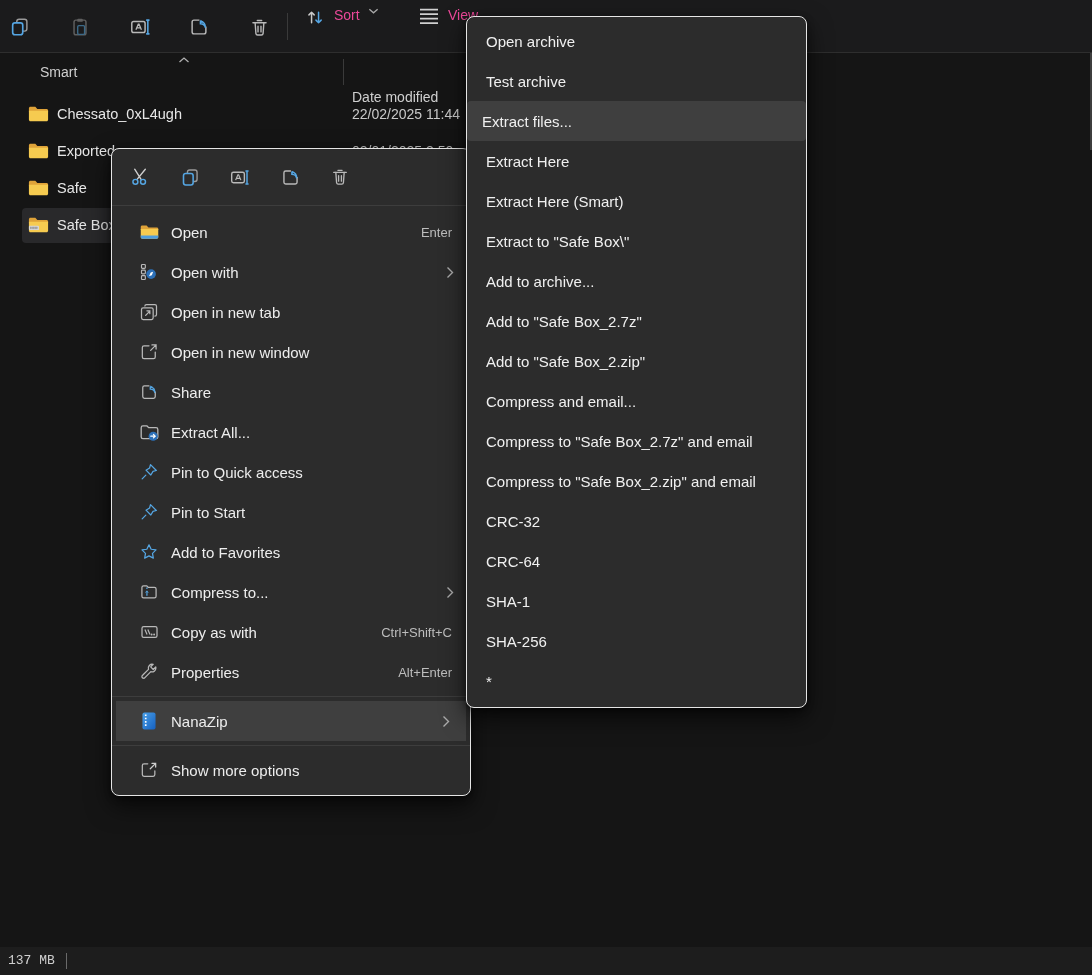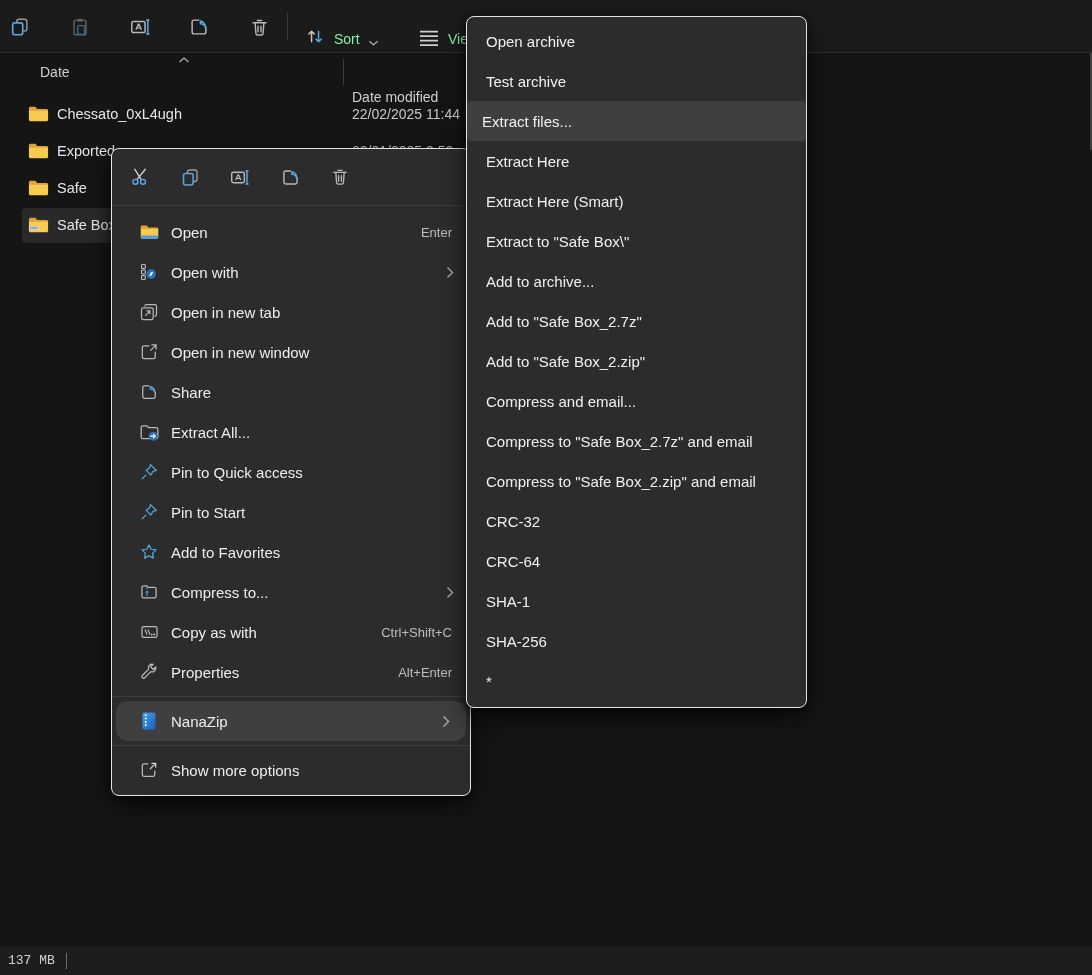--- a/index.html
+++ b/index.html
@@ -17,22 +17,22 @@
     position:absolute; left:0; top:0; width:1092px; height:53px;
     background:#1b1b1c; border-bottom:1px solid #2e2e2e; z-index:1;
   }
   .tb-btn {
     position:absolute; top:7px; width:40px; height:40px;
     display:flex; align-items:center; justify-content:center;
     border-radius:5px; cursor:default;
   }
   .tb-sep { position:absolute; left:287px; top:13px; width:1px; height:27px; background:#3a3a3a; }
   .tb-group {
-    position:absolute; top:7px; height:40px; display:flex; align-items:flex-end;
-    gap:8px; padding:0 10px; border-radius:5px; color:#86efac; font-size:14px;
+    position:absolute; top:7px; height:40px; display:flex; align-items:flex-start;
+    gap:8px; padding:0 10px; border-radius:5px; color:#ec4899; font-size:14px;
   }
   .edge-strip { position:absolute; right:0; top:0; width:2px; height:150px; background:#3e3e3e; z-index:0; }
 
   
   .list-header { position:absolute; left:0; top:54px; width:1092px; height:36px; z-index:1; }
   .col-name  { position:absolute; left:40px; top:0; line-height:36px; font-size:14px; color:#cfcfcf; }
   .col-date  { position:absolute; left:352px; top:0; line-height:36px; font-size:14px; color:#cfcfcf;margin-top:25px; }
   .col-sep   { position:absolute; left:343px; top:5px; width:1px; height:26px; background:#3a3a3a; }
   .sort-indicator { position:absolute; left:178px; top:2px; }
 
@@ -69,21 +69,21 @@
     padding-left:17px; border-bottom:1px solid #3d3d3d;
   }
   .cm-iconbtn { width:22px; height:22px; margin-right:28px; display:flex; align-items:center; justify-content:center; border-radius:4px; }
   .cm-items { padding-top:6px; }
   .cm-item { height:40px; display:flex; align-items:center; }
   .cm-item .ic { width:22px; margin-left:26px; margin-right:11px; flex:0 0 22px; display:flex; justify-content:center; }
   .cm-item .lbl { flex:1; font-size:15px; color:#ededed; white-space:nowrap; }
   .cm-item .short { font-size:13px; color:#bdbdbd; margin-right:18px; }
   .cm-item .chev-r { margin-right:16px; }
   .cm-sep { height:1px; background:#3d3d3d; margin:4px 0; }
-  .cm-item.hl { background:#3f3f3f; border-radius:12px; margin:0 4px; }
+  .cm-item.hl { background:#3f3f3f; border-radius:0; margin:0 4px; }
   .cm-item.hl .ic { margin-left:22px; }
 
   
   .submenu { position:absolute; left:466px; top:16px; width:341px; z-index:6; padding:4px 0 6px 0; }
   .sm-item { height:40px; display:flex; align-items:center; padding-left:19px; font-size:15px; color:#f0f0f0; white-space:nowrap; }
   .sm-item.hl { background:#3f3f3f; border-radius:4px; margin:0 0; padding-left:15px; }
 </style>
 </head>
 <body>
 
@@ -157,21 +157,21 @@
   </div>
 </div>
 <div class="edge-strip"></div>
 
 <div class="list-header">
   <span class="sort-indicator">
     <svg width="12" height="8" viewBox="0 0 12 8" fill="none">
         <path d="M1.5 6L6 2l4.5 4" stroke="#b0b0b0" stroke-width="1.3"></path>
       </svg>
   </span>
-  <span class="col-name">Date</span>
+  <span class="col-name">Smart</span>
   <span class="col-sep"></span>
   <span class="col-date">Date modified</span>
 </div>
 
 <div class="file-list">
 
   <div class="file-row" style="top:0px">
     <span class="f-icon">
       <svg width="23" height="23" viewBox="0 0 24 24">
         <path fill="#dfa339" d="M2 5.6c0-.9.7-1.6 1.6-1.6h5.1l2.1 2.2h9.6c.9 0 1.6.7 1.6 1.6V9H2z"></path>

